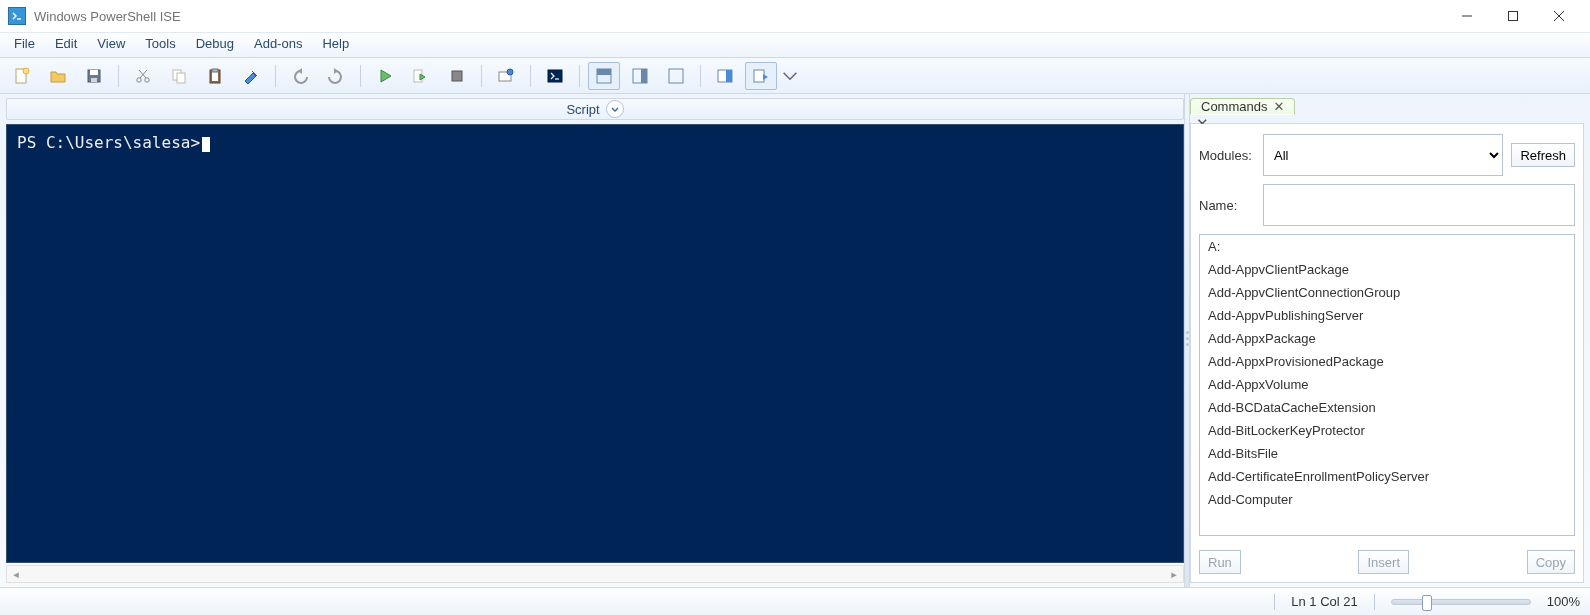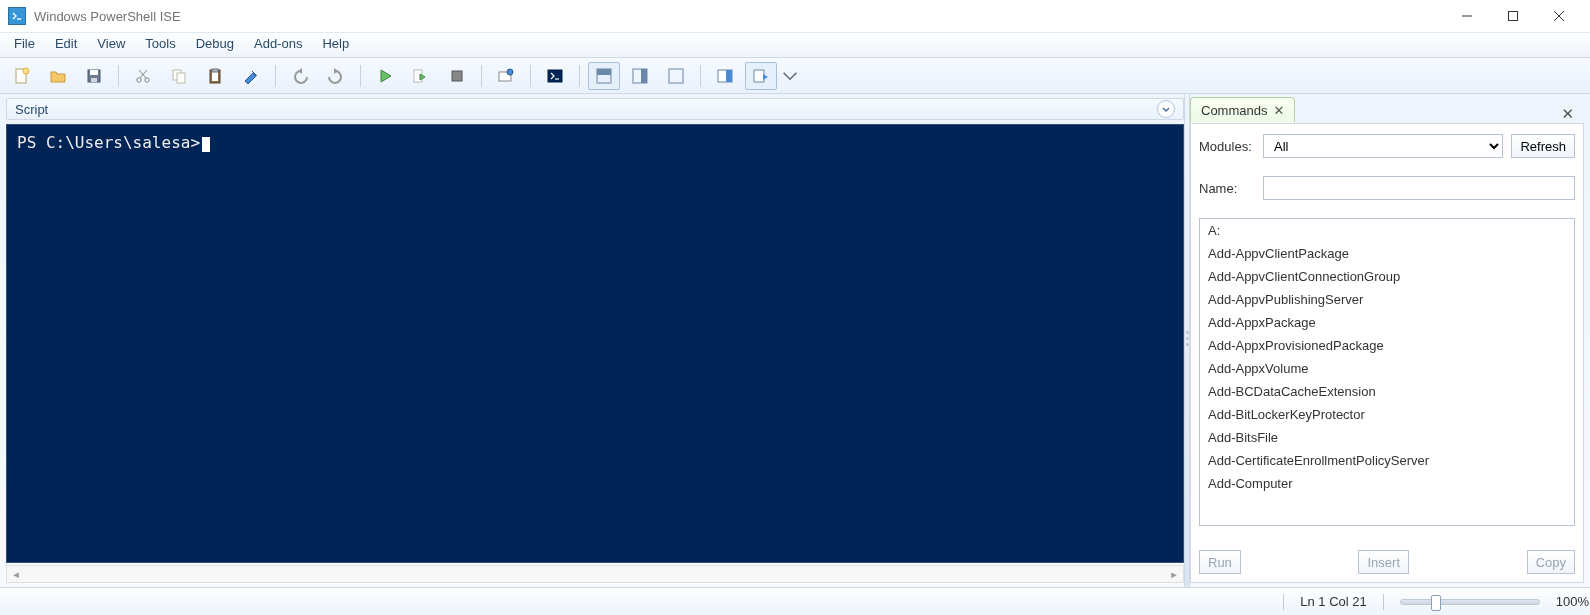--- a/index.html
+++ b/index.html
@@ -103,22 +103,22 @@
     width: 3px; height: 20px;
     display:flex; flex-direction:column; gap:3px;
     opacity:.4;
   }
   .splitter .dots span { width:3px; height:3px; background:#889; border-radius:50%; }
   
   .script-collapse {
     height: 22px;
     display: flex;
     align-items: center;
-    justify-content: space-between;
-    padding: 0 8px;
+    justify-content: center;
+    padding: 0 0;
     gap: 6px;
     background: linear-gradient(#f6faff, #e9f1fb);
     border: 1px solid #cfd8e3;
     border-radius: 2px;
     margin-bottom: 4px;
   }
   .script-collapse .label { color: #2a4a6a; }
   .script-collapse .chev {
     width: 18px; height: 18px;
     border: 1px solid #b0c4de;
@@ -158,23 +158,24 @@
   
   .right-pane {
     width: 400px;
     display: flex;
     flex-direction: column;
     padding: 4px 6px 4px 0;
   }
   .cmd-header {
     height: 26px;
     display: flex;
-    align-items: flex-end;
+    align-items: flex-start;
     border-bottom: 1px solid #cfd8e3;
     padding-right:4px;
+    flex-direction:column;
   }
   .tab {
     display: flex;
     align-items: center;
     height: 26px;
     padding: 0 10px;
     border: 1px solid #b7d0a6;
     border-bottom: 1px solid #fff;
     background: linear-gradient(#f8fff2,#eef9e6);
     border-radius: 4px 4px 0 0;
@@ -185,32 +186,32 @@
   .cmd-header .spacer { flex:1; }
   .cmd-header .pane-close { padding: 0 6px; color:#555; font-size:15px; }
   .cmd-body {
     flex: 1;
     border: 1px solid #cfd8e3;
     border-top: none;
     background: #fff;
     display: flex;
     flex-direction: column;
     padding: 10px 8px 8px 8px;
-    gap: 18px;
+    gap: 8px;
     min-height: 0;
   }
   .form-row {
     display: flex;
     align-items: center;
     gap: 8px;
   }
   .form-row label { width: 56px; color:#333; }
   .form-row select, .form-row input[type=text] {
     flex: 1;
-    height: 24px;
+    height: 42px;
     border: 1px solid #b8c4d2;
     background: #fff;
     font: inherit;
     padding: 0 6px;
   }
   .btn {
     height: 24px;
     padding: 0 8px;
     border: 1px solid #b8c4d2;
     background: linear-gradient(#fff,#f0f4f9);
@@ -242,21 +243,21 @@
   .cmd-footer .btn[disabled] {
     color: #9aa5b1;
   }
   
   .statusbar {
     height: 28px;
     background: linear-gradient(#fdfeff, #eef4fb);
     border-top: 1px solid #cfd8e3;
     display: flex;
     align-items: center;
-    padding: 0 1px;
+    padding: 0 10px;
     gap: 16px;
   }
   .statusbar .spacer { flex: 1; }
   .status-sep {
     width: 1px; height: 16px; background: #c0cad6;
   }
   .zoom-slider {
     width: 140px;
     height: 6px;
     position: relative;

